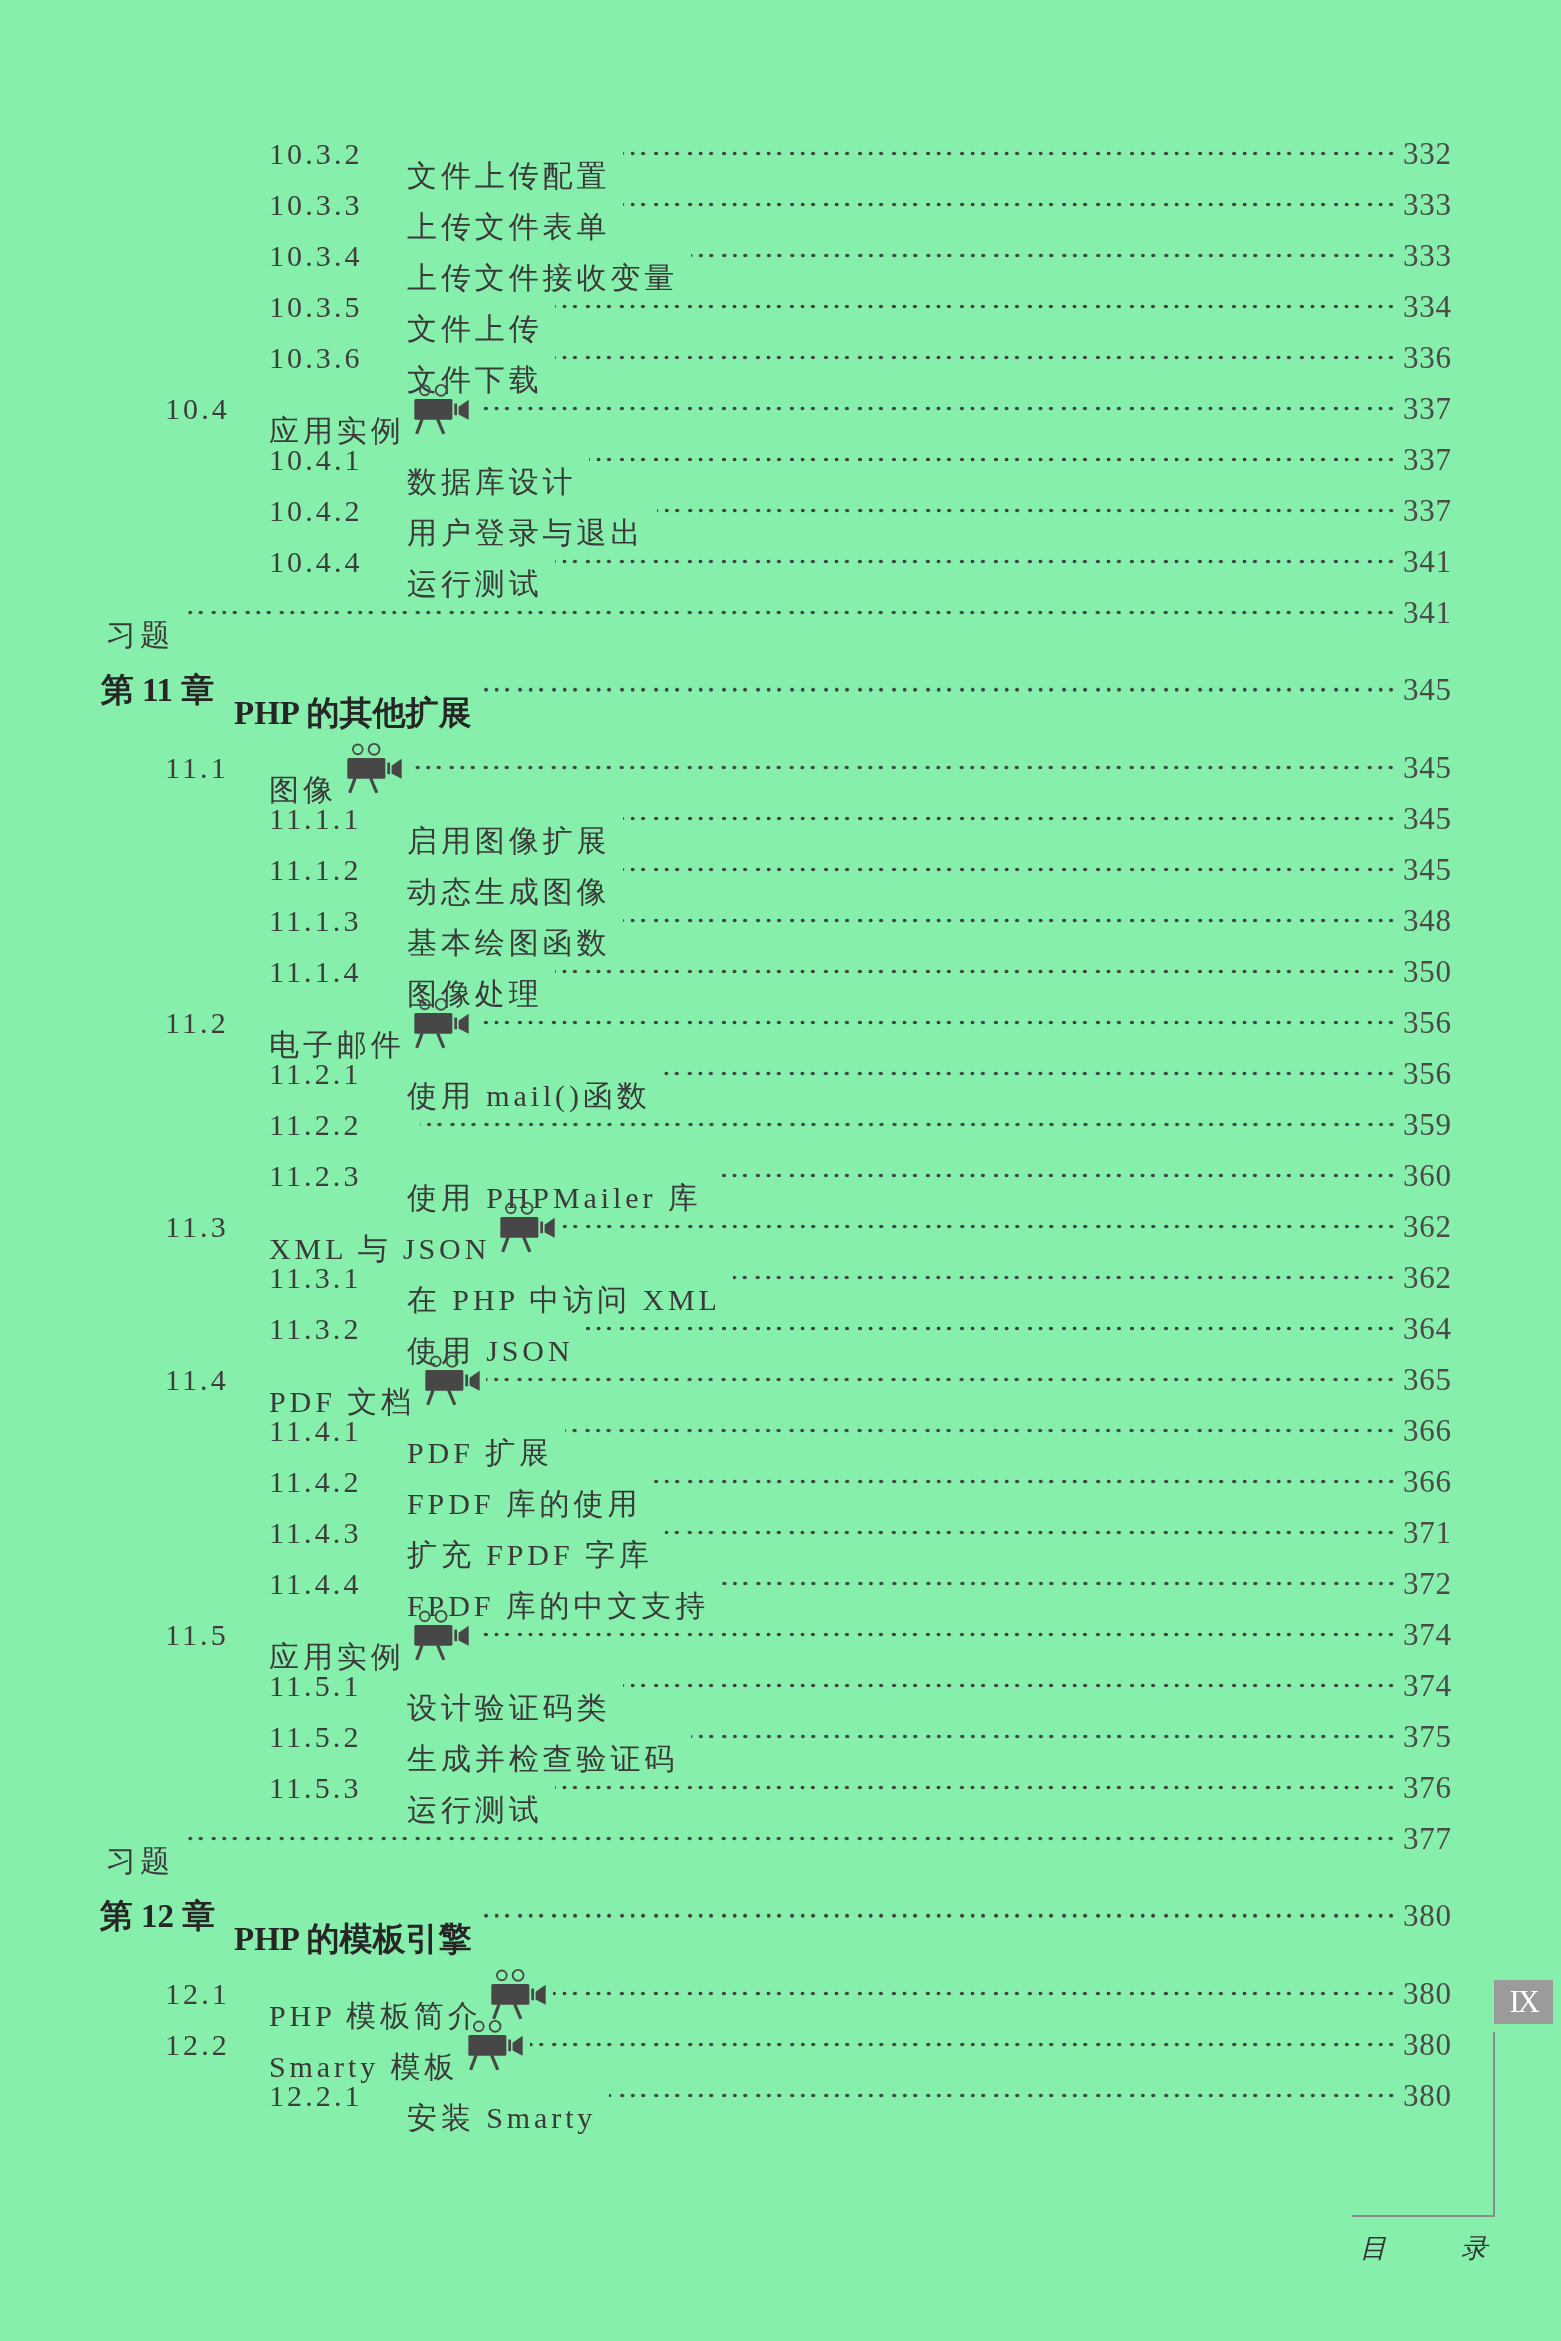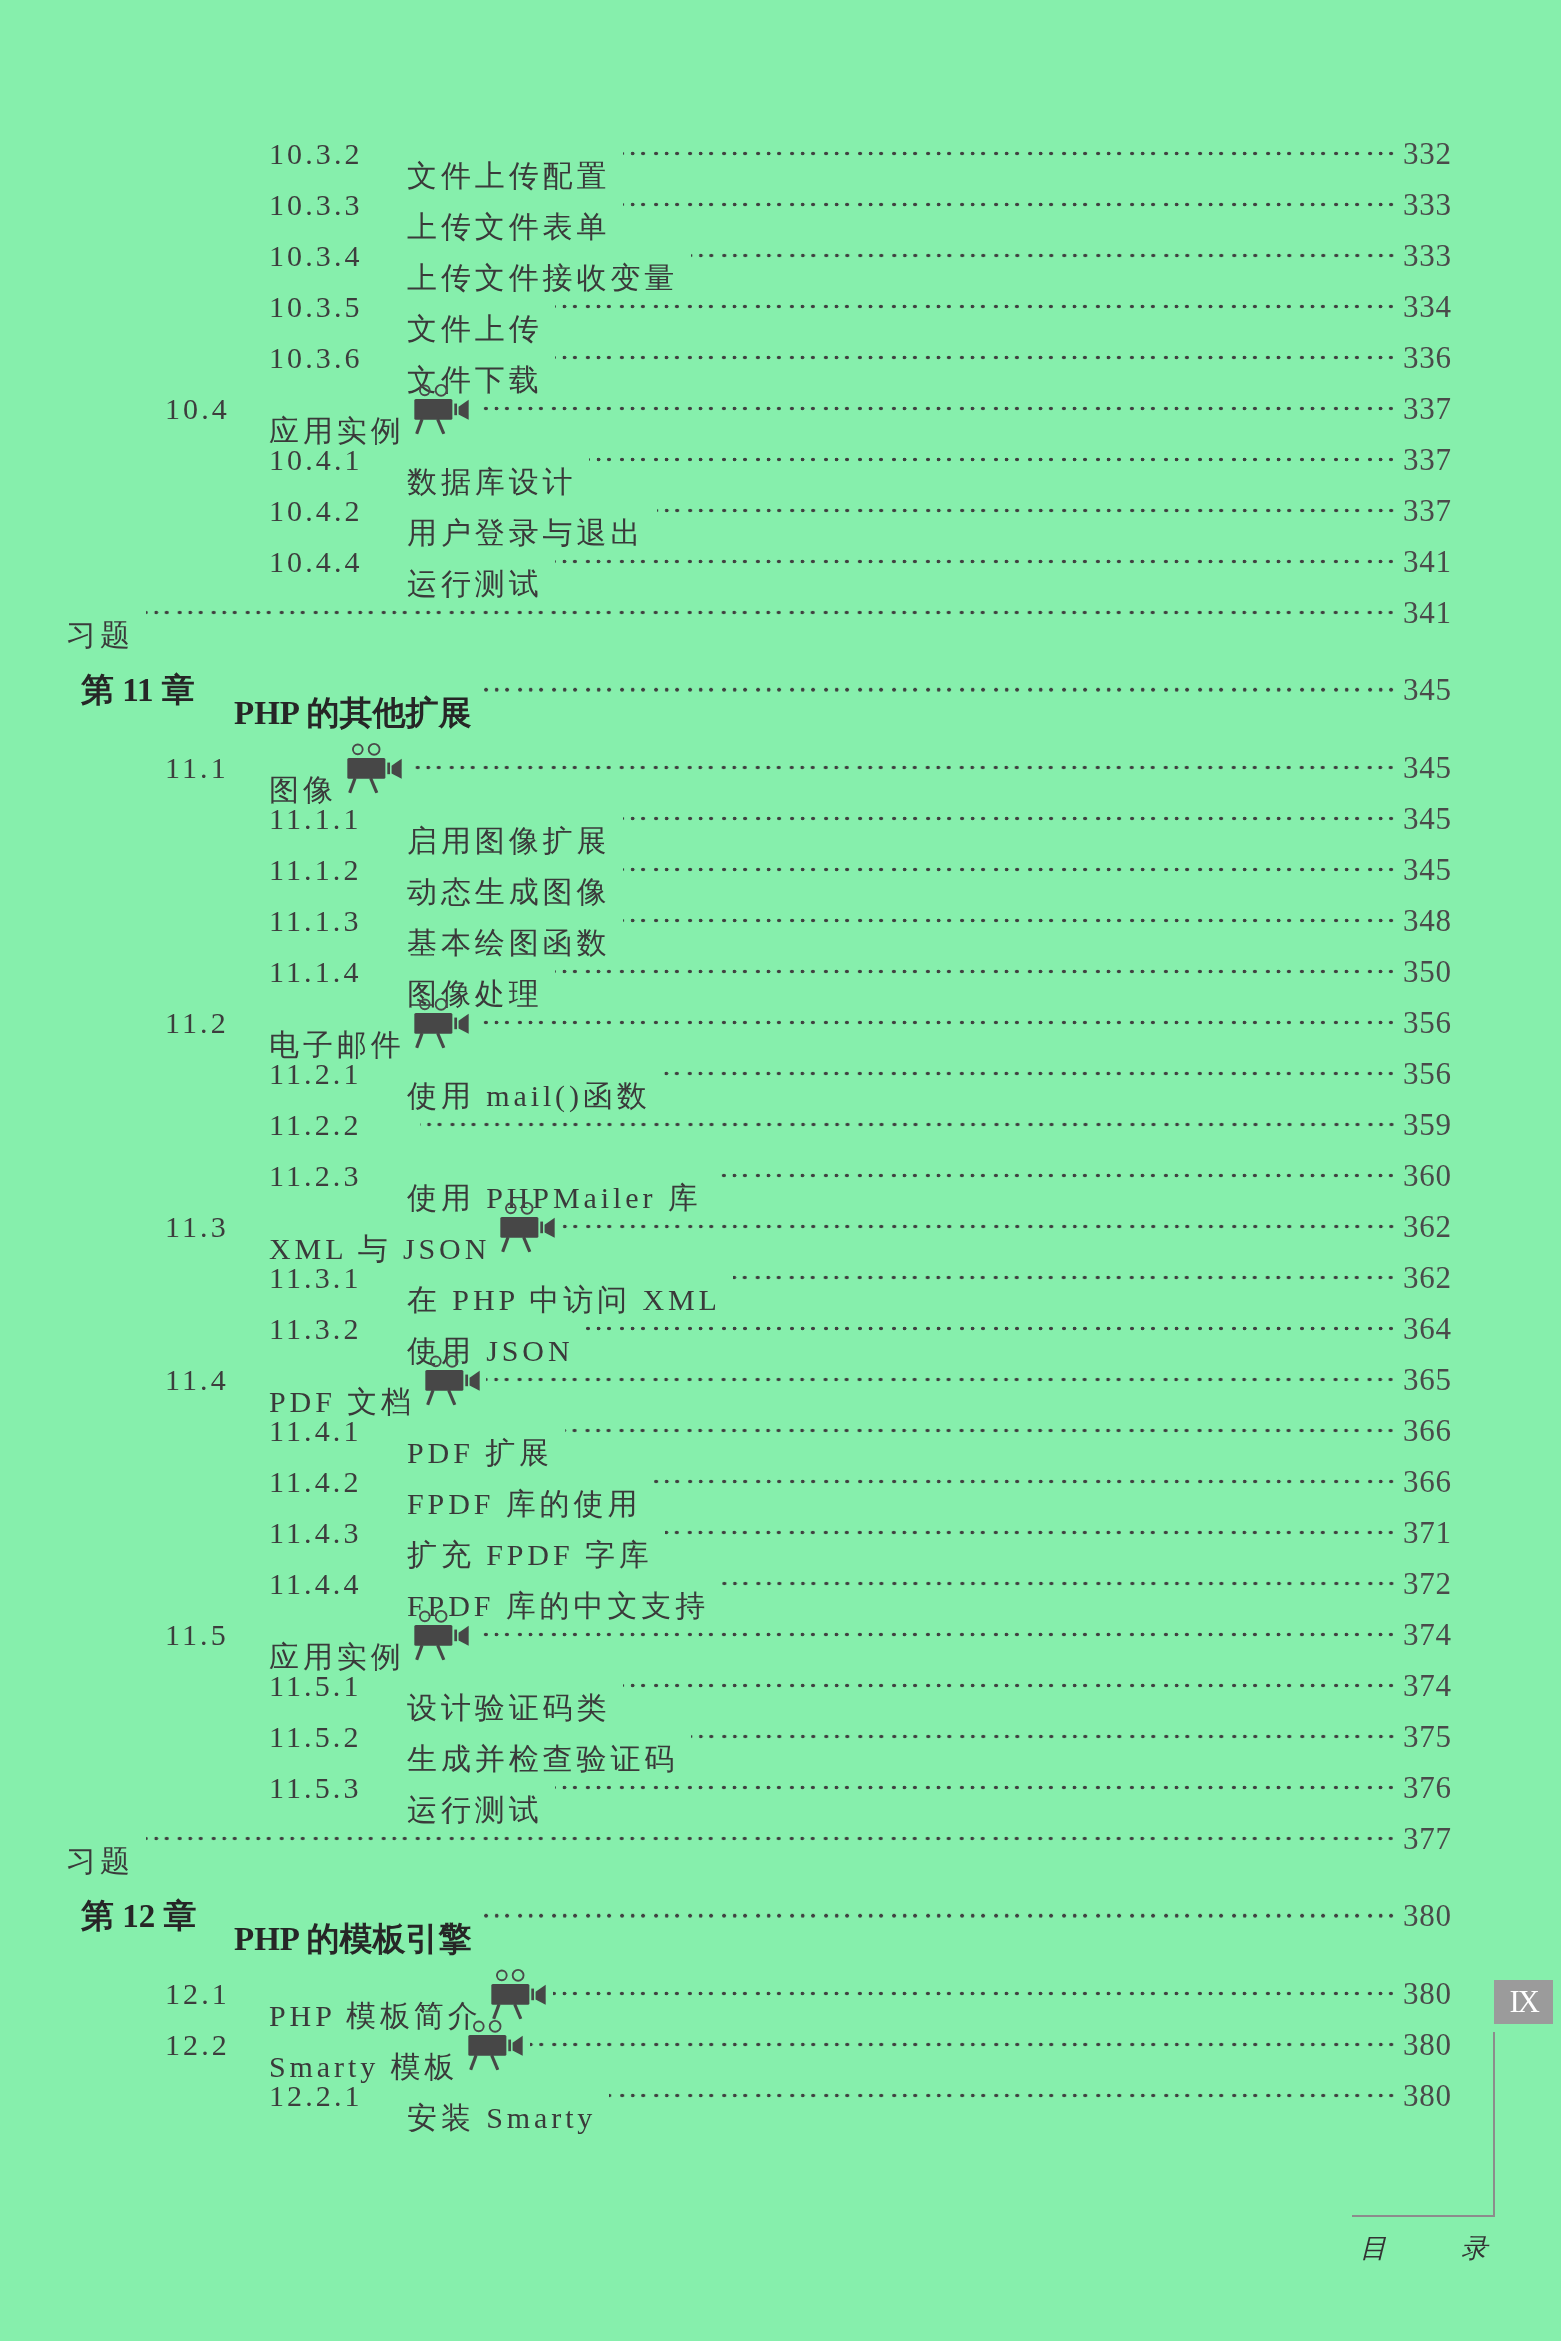--- a/index.html
+++ b/index.html
@@ -20,37 +20,38 @@
     }
     .row {
       display: flex;
       align-items: center;
       height: 51px;
       box-sizing: border-box;
       white-space: nowrap;
     }
     .row.sub { padding-left: 269px; }
     .row.sec { padding-left: 165px; }
-    .row.ex  { padding-left: 66px; }
+    .row.ex  { padding-left: 106px; }
     .row.ch  { padding-left: 81px; margin: 26.5px 0; }
 
     .num {
       flex: none;
       font-size: 30px;
       letter-spacing: 3.1px;
       color: #3d3d3d;
     }
     .sub .num { width: 138px; }
     .sec .num { width: 104px; }
     .ch .num {
       width: 153px;
       font-size: 33px;
       font-weight: bold;
       letter-spacing: 0;
       color: #262626;
+      text-align: center;
     }
     .title {
       flex: none;
       font-size: 30px;
       letter-spacing: 3.9px;
       color: #3a3a3a;
       margin-top: 46px;
     }
     .ch .title {
       font-size: 33px;

